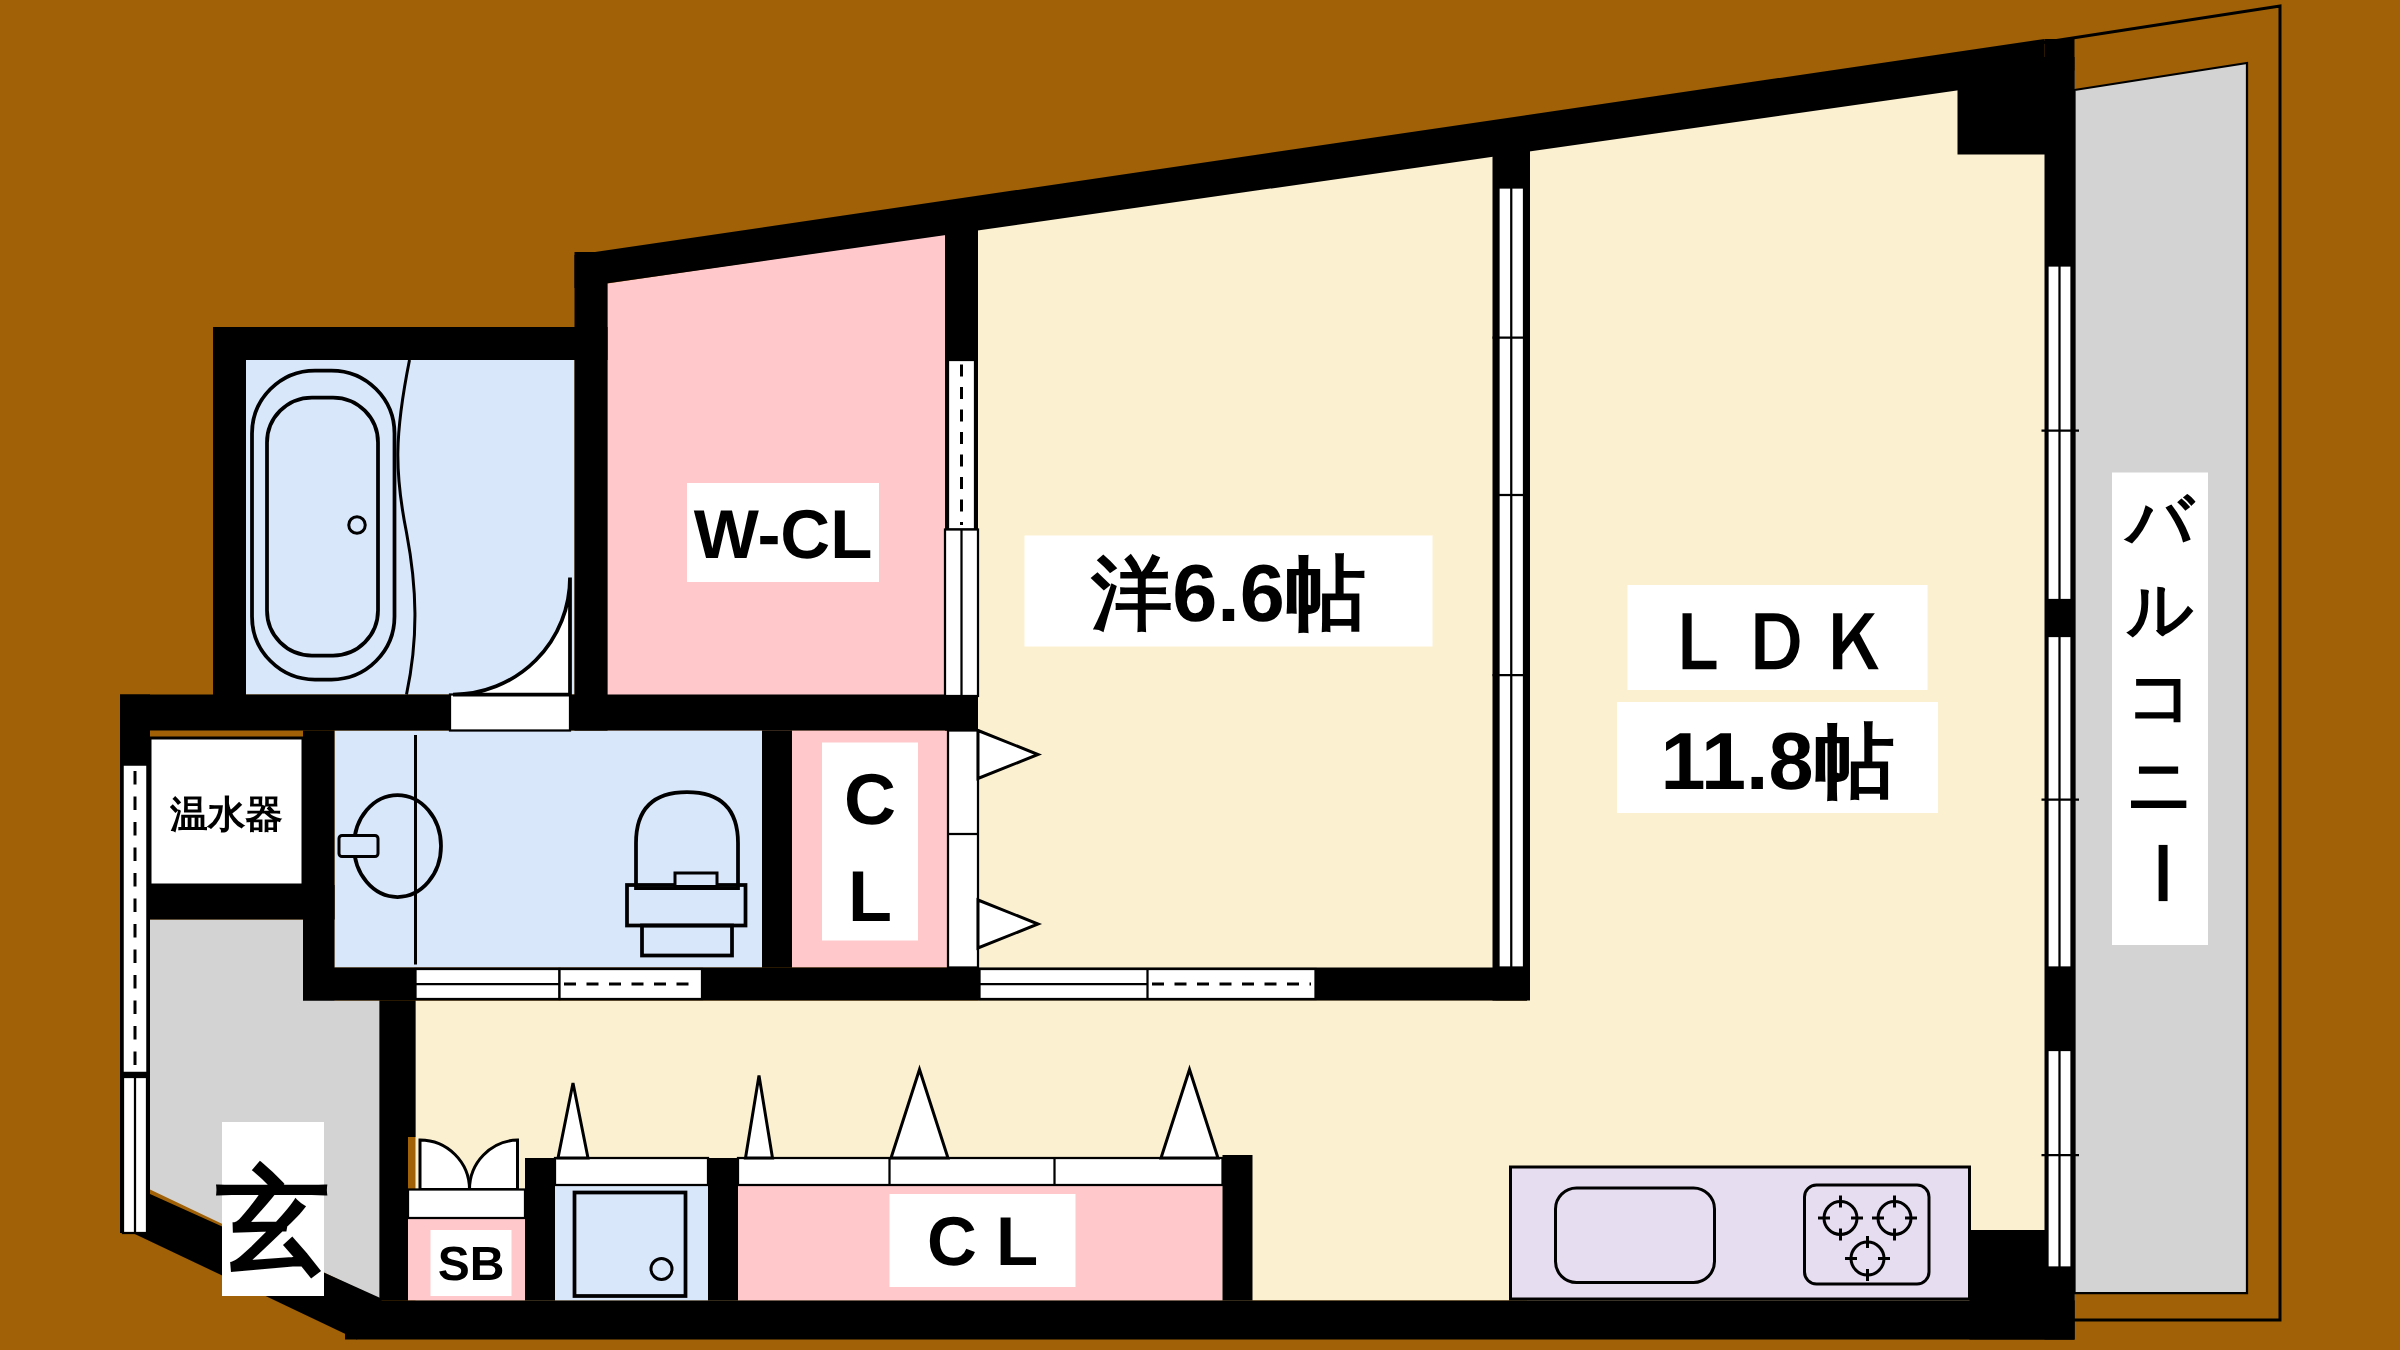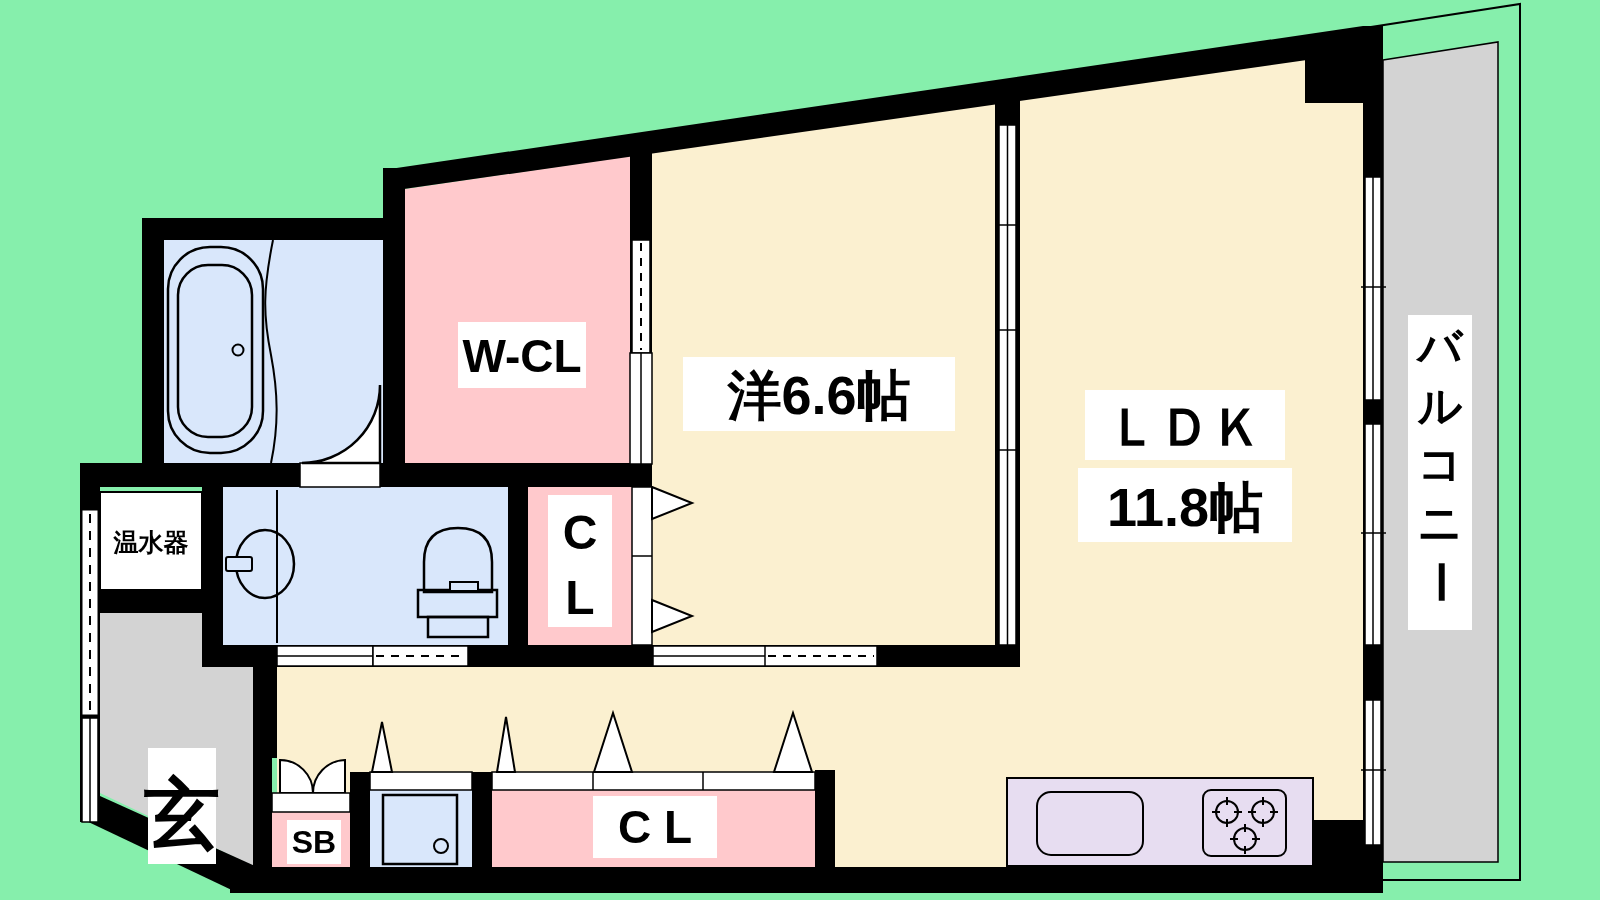--- a/index.html
+++ b/index.html
@@ -1,16 +1,16 @@
 <!DOCTYPE html>
 <html><head>
 <meta charset="utf-8">
 <style>
   html,body{margin:0;padding:0;background:#ffffff;}
-  .plan-wrap{width:1600px;height:900px;position:relative;background:#86efac;}
+  .plan-wrap{width:1600px;height:900px;position:relative;background:#a16207;}
   svg text{
     font-family:"Liberation Sans","DejaVu Sans",sans-serif;
     fill:#000;
   }
   .lbl{font-weight:bold;}
 </style>
 </head>
 <body>
 
 <div class="plan-wrap">

